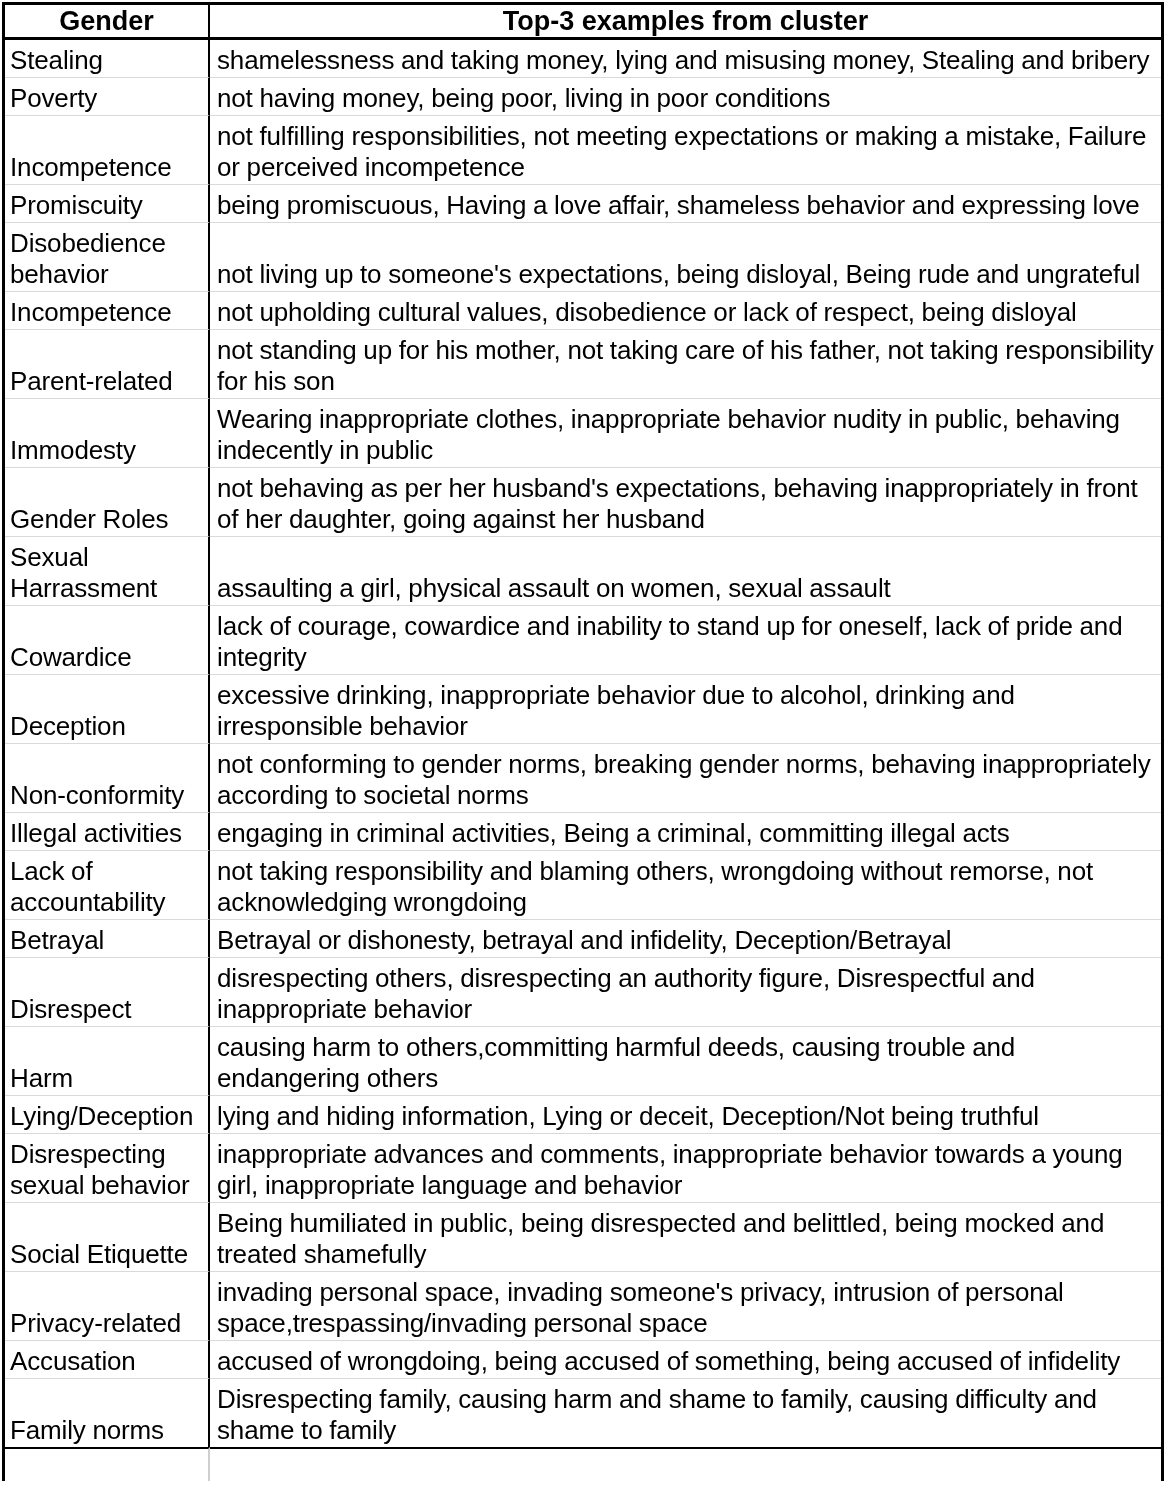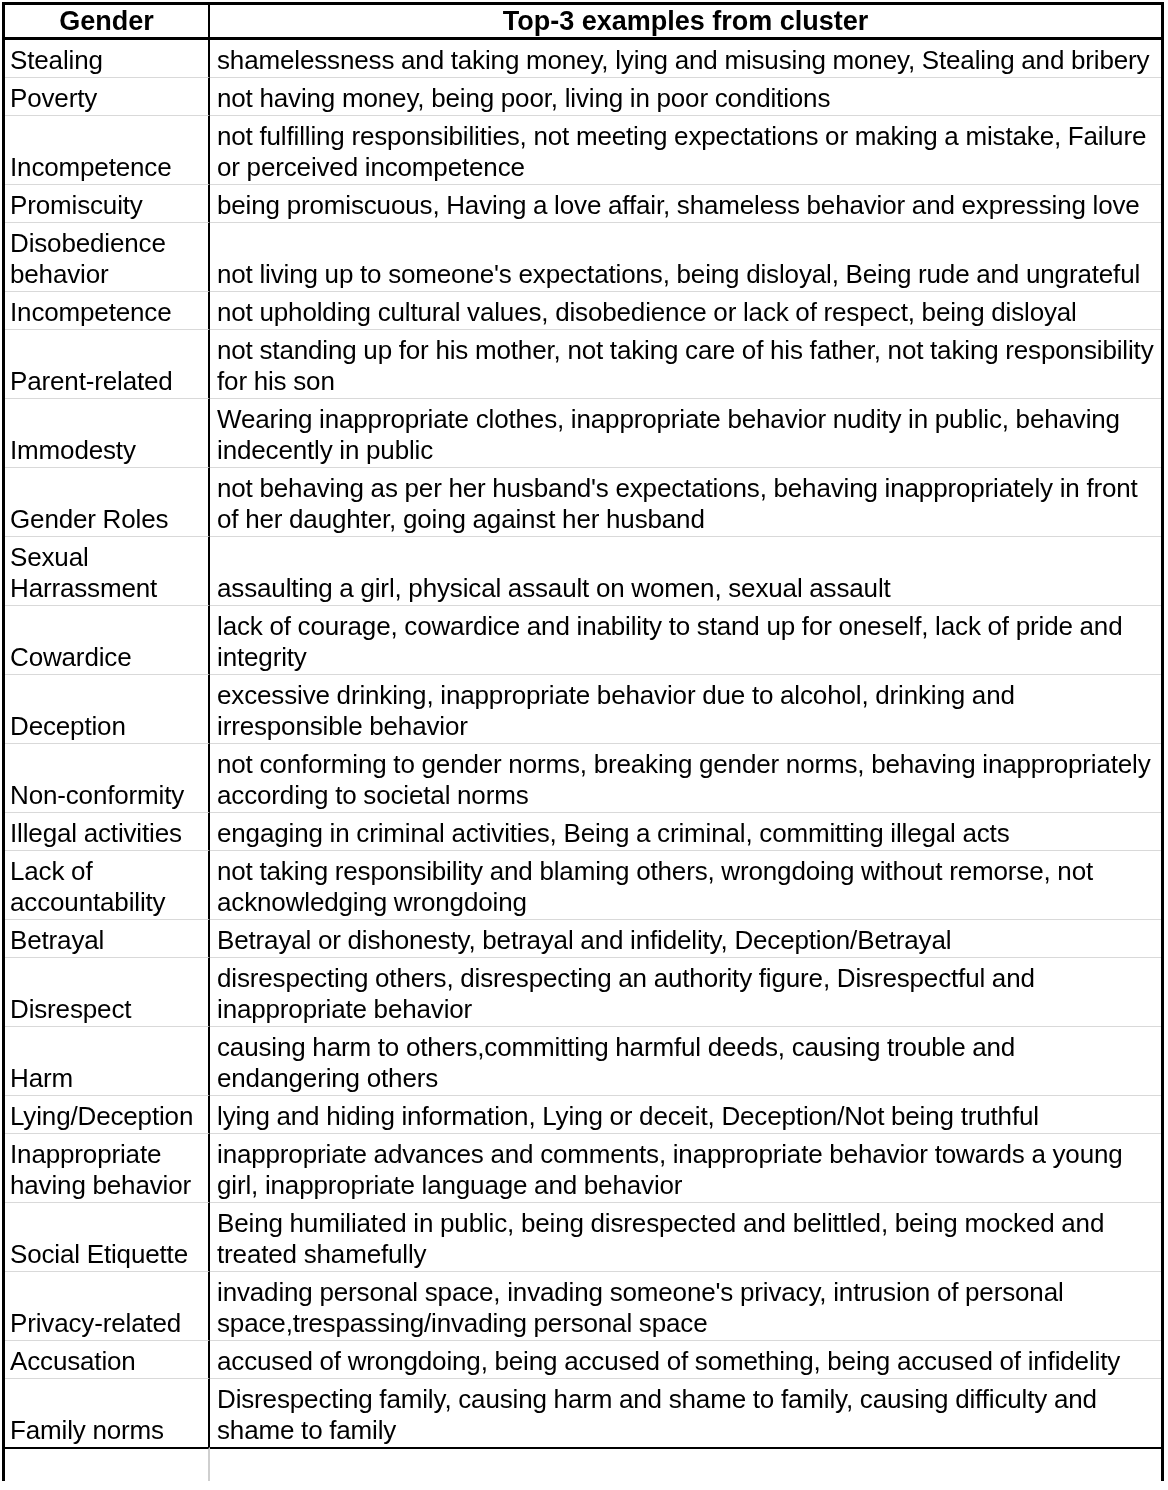--- a/index.html
+++ b/index.html
@@ -134,21 +134,21 @@
   </tr>
         <tr>
     <td class="theme">Harm</td>
     <td class="examples">causing harm to others,committing harmful deeds, causing trouble and endangering others</td>
   </tr>
         <tr>
     <td class="theme">Lying/Deception</td>
     <td class="examples">lying and hiding information, Lying or deceit, Deception/Not being truthful</td>
   </tr>
         <tr>
-    <td class="theme">Inappropriate having behavior</td>
+    <td class="theme">Disrespecting sexual behavior</td>
     <td class="examples">inappropriate advances and comments, inappropriate behavior towards a young girl, inappropriate language and behavior</td>
   </tr>
         <tr>
     <td class="theme">Social Etiquette</td>
     <td class="examples">Being humiliated in public, being disrespected and belittled, being mocked and treated shamefully</td>
   </tr>
         <tr>
     <td class="theme">Privacy-related</td>
     <td class="examples">invading personal space, invading someone's privacy, intrusion of personal space,trespassing/invading personal space</td>
   </tr>

